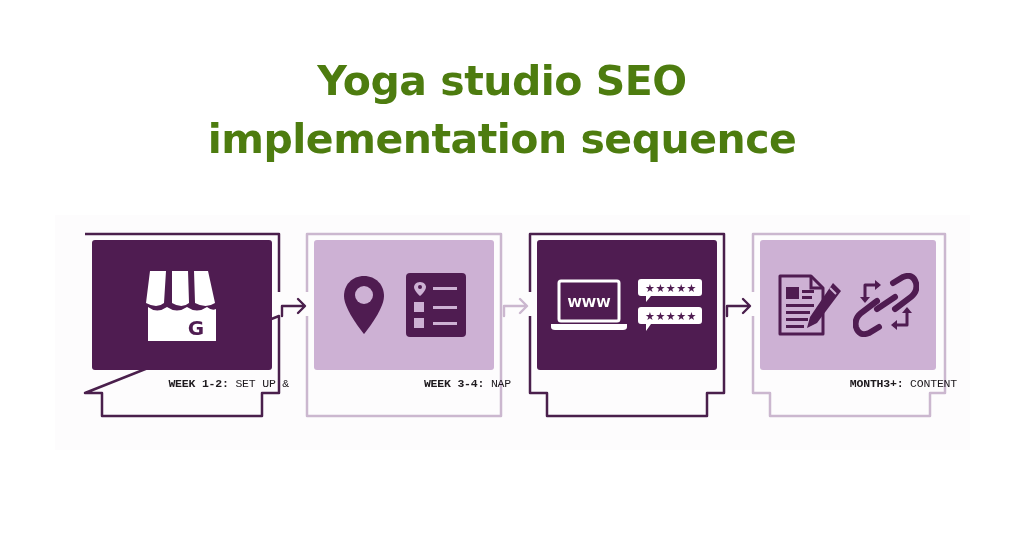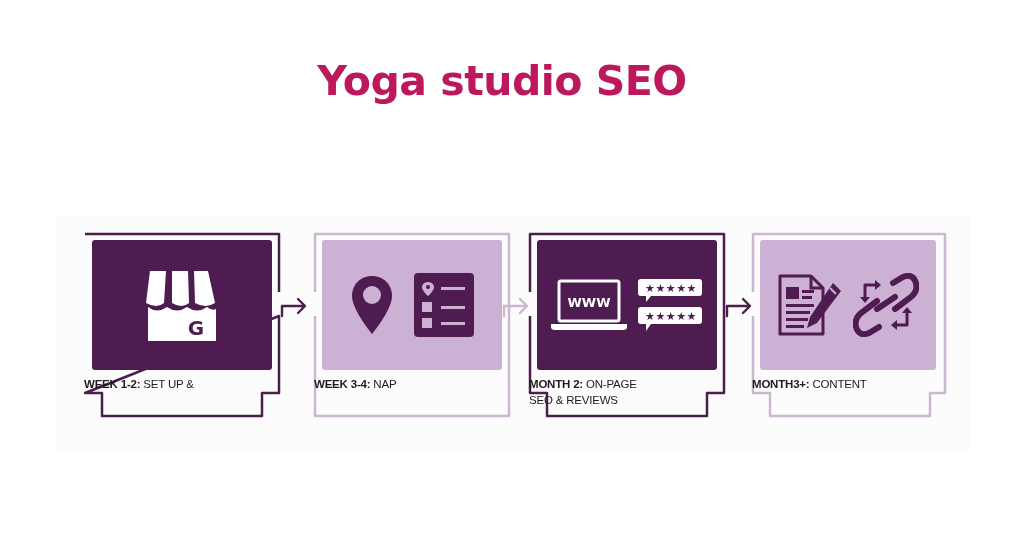--- a/index.html
+++ b/index.html
@@ -17,21 +17,21 @@
     .title {
       position: absolute;
       left: 0;
       top: 52px;
       width: 1004px;
       text-align: center;
       font-family: "DejaVu Sans", "Liberation Sans", sans-serif;
       font-weight: bold;
       font-size: 41px;
       line-height: 58px;
-      color: #be185d;
+      color: #4d7c0f;
       letter-spacing: -0.5px;
     }
     .title span { display: block; }
 
     .stage {
       position: absolute;
       left: 55px;
       top: 215px;
       width: 915px;
       height: 235px;
@@ -60,44 +60,45 @@
       display: flex;
       align-items: center;
       justify-content: center;
       gap: 14px;
     }
     .card.dark .panel { background: #4f1c51; }
     .card.light .panel { background: #cdb1d4; }
 
     .label {
       position: absolute;
-      left: 1px;
+      left: 8px;
       top: 144px;
       width: 198px;
-      text-align: left;
-      font-family: Liberation Sans, sans-serif;
+      text-align: right;
+      font-family: Liberation Mono, monospace;
       font-size: 11.5px;
       line-height: 16px;
       color: #1e1a1e;
       letter-spacing: -0.2px;
     }
     .label b { font-weight: bold; }
 
     .arrow {
       position: absolute;
       top: 294px;
       width: 36px;
       height: 24px;
     }
   </style>
 </head>
 <body>
 
 <div class="title">
   <span>Yoga studio SEO</span>
+  <span>implementation sequence</span>
 </div>
 
 <div class="stage"></div>
 
 <div class="card dark" style="left:83px;">
   <svg class="frame" width="198" height="186">
     <path d="M2 2 H196 V60 M196 84 V161 H179 V184 H19 V161 H2 Z" fill="none" stroke="#4a1f4c" stroke-width="2.5" stroke-linejoin="round"></path>
   </svg>
   <div class="panel">
     <svg width="80" height="76" viewBox="0 0 80 76">
@@ -110,21 +111,21 @@
   </div>
   <div class="label">
     <div><b>WEEK 1-2:</b><span> SET UP &amp;</span></div>
   </div>
 </div>
 
 <svg class="arrow" style="left:274px;" viewBox="0 0 36 24">
   <path d="M8 22 V12 H30 M24 5 L31 12 L24 19" fill="none" stroke="#4a1f4c" stroke-width="2.4" stroke-linecap="round" stroke-linejoin="round"></path>
 </svg>
 
-<div class="card light" style="left:305px;margin-left:8px;">
+<div class="card light" style="left:305px;">
   <svg class="frame" width="198" height="186">
     <path d="M2 84 V161 H2 V184 H196 V161 V2 H2 V60" fill="none" stroke="#cbb7cf" stroke-width="2.5" stroke-linejoin="round"></path>
   </svg>
   <div class="panel" style="gap:20px;">
     <svg width="44" height="62" viewBox="0 0 44 62">
       <path d="M22 2 C10 2 2 11 2 22 C2 36 22 60 22 60 C22 60 42 36 42 22 C42 11 34 2 22 2 Z" fill="#4f1c51"></path>
       <circle cx="22" cy="21" r="9" fill="#cdb1d4"></circle>
     </svg>
     <svg width="60" height="64" viewBox="0 0 60 64">
       <rect x="0" y="0" width="60" height="64" rx="4" fill="#4f1c51"></rect>
@@ -155,24 +156,20 @@
       <rect x="8" y="2" width="60" height="40" rx="2" fill="none" stroke="#ffffff" stroke-width="3"></rect>
       <path d="M0 45 H76 V48 Q76 51 72 51 H4 Q0 51 0 48 Z" fill="#ffffff"></path>
       <text x="38" y="28" text-anchor="middle" font-family="DejaVu Sans, sans-serif" font-weight="bold" font-size="13" fill="#ffffff">WWW</text>
     </svg>
     <svg width="66" height="56" viewBox="0 0 66 56">
       <path d="M4 2 H62 Q65 2 65 5 V16 Q65 19 62 19 H14 L9 25 L9 19 H4 Q1 19 1 16 V5 Q1 2 4 2 Z" fill="#ffffff"></path>
       <text x="34" y="15" text-anchor="middle" font-family="DejaVu Sans, sans-serif" font-size="11" fill="#4f1c51" letter-spacing="0.5">★★★★★</text>
       <path d="M4 30 H62 Q65 30 65 33 V44 Q65 47 62 47 H14 L9 54 L9 47 H4 Q1 47 1 44 V33 Q1 30 4 30 Z" fill="#ffffff"></path>
       <text x="34" y="43" text-anchor="middle" font-family="DejaVu Sans, sans-serif" font-size="11" fill="#4f1c51" letter-spacing="0.5">★★★★★</text>
     </svg>
-  </div>
-  <div class="label">
-    <div><b>MONTH 2:</b><span> ON-PAGE</span></div>
-    <div>SEO &amp; REVIEWS</div>
   </div>
 </div>
 
 <svg class="arrow" style="left:719px;" viewBox="0 0 36 24">
   <path d="M8 22 V12 H30 M24 5 L31 12 L24 19" fill="none" stroke="#4a1f4c" stroke-width="2.4" stroke-linecap="round" stroke-linejoin="round"></path>
 </svg>
 
 <div class="card light" style="left:751px;">
   <svg class="frame" width="198" height="186">
     <path d="M2 84 V161 H19 V184 H179 V161 H194 V2 H2 V60" fill="none" stroke="#cbb7cf" stroke-width="2.5" stroke-linejoin="round"></path>

